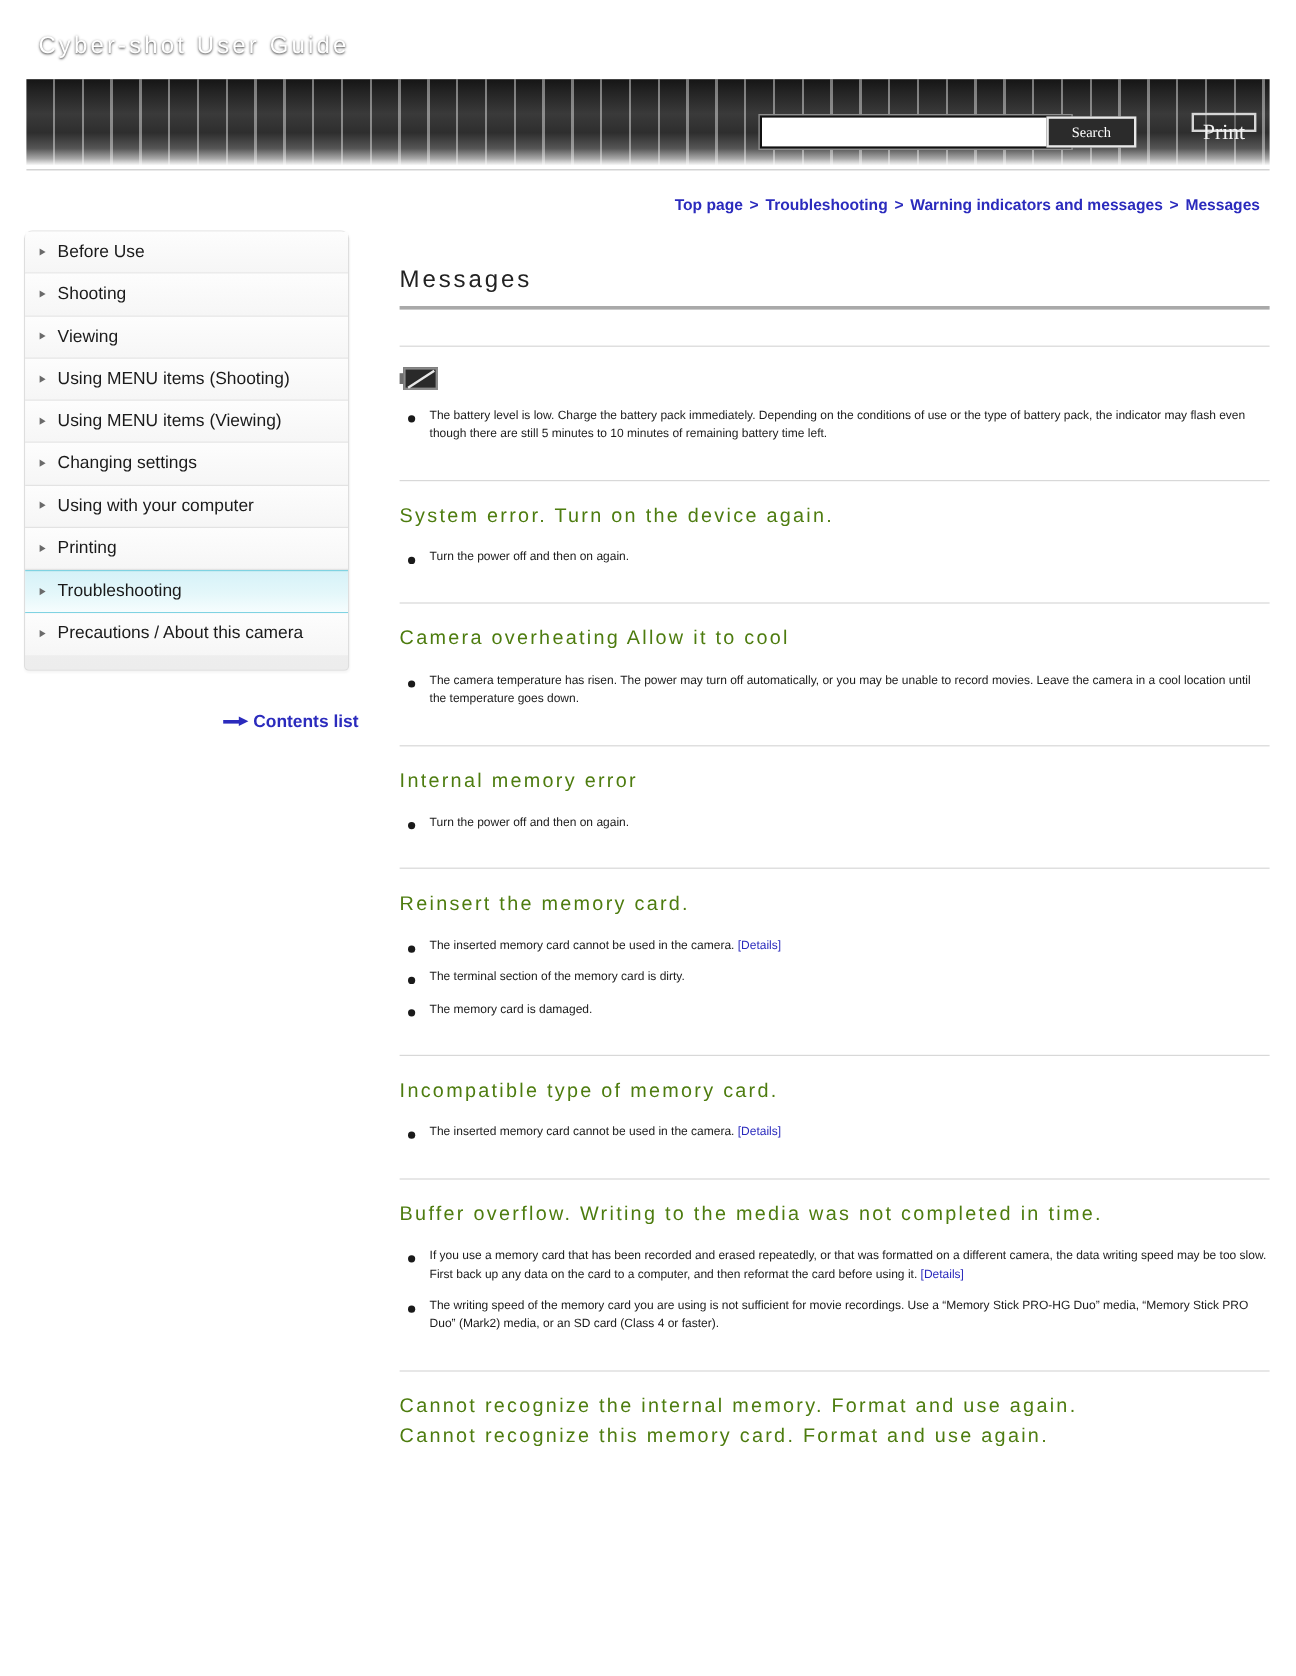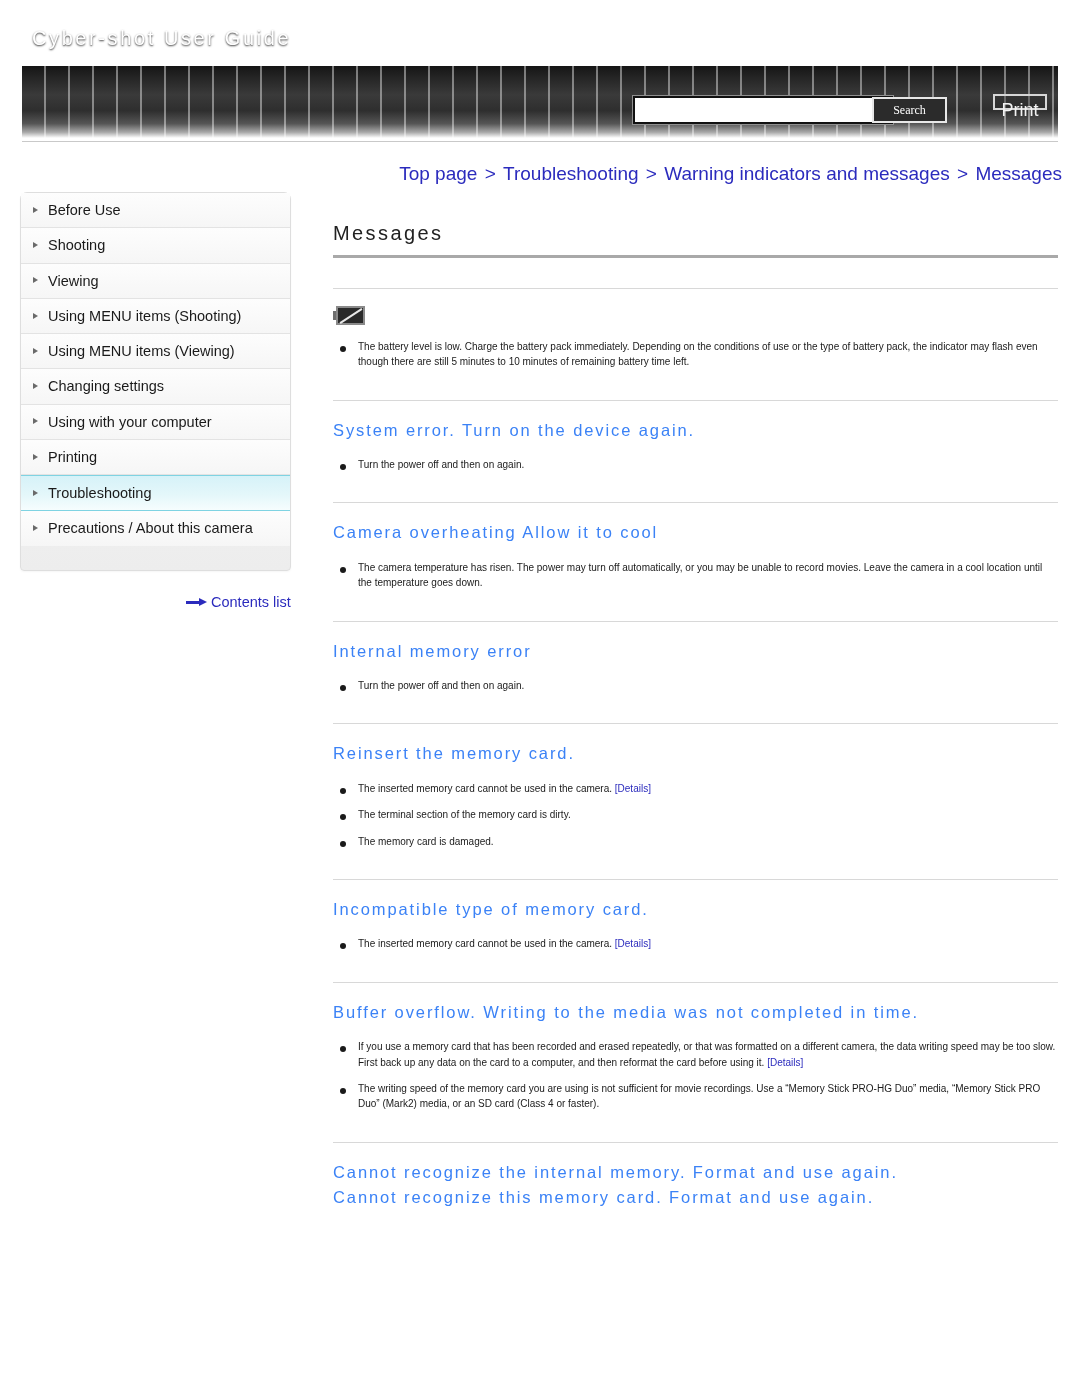--- a/index.html
+++ b/index.html
@@ -77,48 +77,49 @@
     cursor: pointer;
     padding: 0;
   }
   .print-button {
     position: absolute;
     left: 993px; top: 94px;
     width: 54px; height: 16px;
     background: rgba(40,40,40,0.35);
     border: 2px solid #d6d6d6;
     color: #f2f2f2;
-    font-family: Liberation Sans, sans-serif;
+    font-family: Liberation Serif, serif;
     font-size: 18px;
     line-height: 28px;
     text-align: center;
     cursor: pointer;
     padding: 0;
   }
 
   
   .breadcrumb {
     position: absolute;
-    right: 18px; top: 163px;
-    font-size: 19px;
+    right: 30px; top: 163px;
+    font-size: 13px;
     color: #2b2bbd;
     white-space: nowrap;
+    font-weight: bold;
   }
   .breadcrumb a { color: #2b2bbd; text-decoration: none; }
   .breadcrumb .sep { color: #2b2bbd; padding: 0 2px; }
 
   
   .sidebar {
     position: absolute;
     left: 20px; top: 192px;
     width: 271px;
     background: linear-gradient(to bottom, #fbfbfb 0%, #f4f4f4 50%, #ededed 100%);
     border: 1px solid #dedede;
     border-radius: 7px 7px 4px 4px;
-    padding-bottom: 24px;
+    padding-bottom: 12px;
     box-shadow: 0 1px 2px rgba(0,0,0,0.04);
   }
   .nav-item {
     position: relative;
     height: 35.3px;
     line-height: 35.3px;
     padding-left: 27px;
     font-size: 14.5px;
     color: #1a1a1a;
     border-bottom: 1px solid #e3e3e3;
@@ -142,20 +143,21 @@
     border-bottom: 1px solid #7fd3e2;
   }
   .contents-link {
     position: absolute;
     left: 186px; top: 594px;
     font-size: 14.5px;
     color: #2b2bbd;
     text-decoration: none;
     white-space: nowrap;
     cursor: pointer;
+    font-weight: bold;
   }
   .contents-arrow {
     display: inline-block;
     position: relative;
     width: 22px; height: 8px;
     margin-right: 3px;
     vertical-align: 1px;
   }
   .contents-arrow .shaft {
     position: absolute; left: 0; top: 3px;
@@ -194,21 +196,21 @@
     line-height: 1.45;
   }
   .section { margin-top: 0; }
   .sec-rule {
     height: 1px;
     background: #d8d8d8;
     margin: 30px 0 0 0;
   }
   .sec-heading {
     font-size: 16.5px;
-    color: #3b82f6;
+    color: #4d7c0f;
     letter-spacing: 1.9px;
     font-weight: 400;
     margin: 17px 0 0 0;
     line-height: 1.55;
   }
   .battery-icon {
     margin: 17px 0 0 0;
     width: 32px; height: 19px;
     position: relative;
   }

